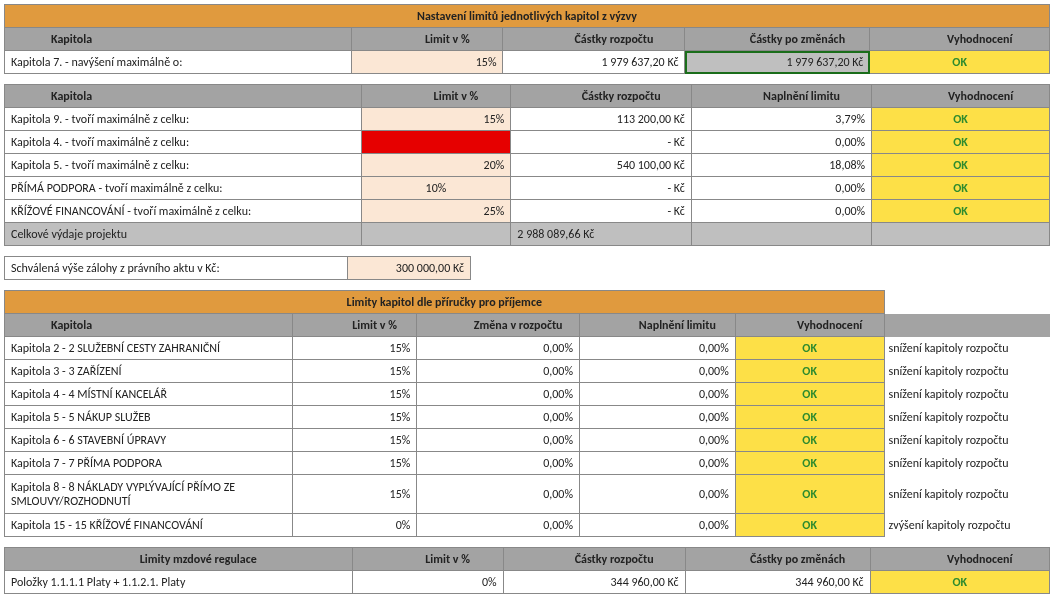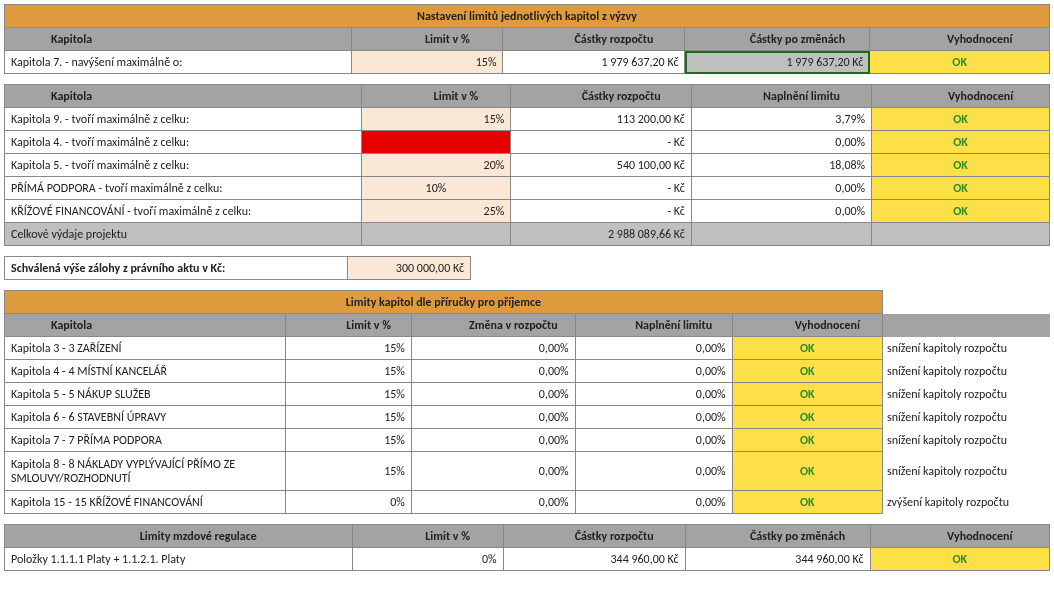--- a/index.html
+++ b/index.html
@@ -36,28 +36,28 @@
   .header-row td {
     background: #a3a3a3;
     font-weight: bold;
     text-align: center;
     padding-left: 46px;
   }
   .header-row td.col-kap { text-align: left; }
 
   .label-cell { text-align: left; }
   .num-cell   { text-align: right; }
-  .center-cell{ text-align: right; }
+  .center-cell{ text-align: left; }
 
   .pale-orange { background: #fbe7d5; text-align: right; }
   .red-cell    { background: #e60000; }
   .grey-box    { background: #bfbfbf; }
   .lt-grey     { background: #fde047; }
   .ok          { color: #2e8b2e; font-weight: bold; text-align: center; }
-  .bold        { font-weight: bold; border-radius: 6px; }
+  .bold        { font-weight: normal; border-radius: 6px; }
   .sel-border  { outline: 2px solid #1a6d1a; outline-offset: -2px; }
   .wrap-cell   { white-space: normal; }
 </style>
 </head>
 <body>
 
 <table>
   <tbody>
       <tr>
         <td colspan="5" class="section-title">Nastavení limitů jednotlivých kapitol z výzvy</td>
@@ -156,20 +156,28 @@
     <td class="col-kap">Kapitola</td>
     <td class="col-lim">Limit v %</td>
     <td class="col-c1">Změna v rozpočtu</td>
     <td class="col-c2">Naplnění limitu</td>
     <td class="col-eval">Vyhodnocení</td>
     <td class="col-note"></td>
   </tr>
   </tbody>
     <tbody id="sec3-body">
       <tr>
+        <td class="col-kap label-cell">Kapitola 2 - 2 SLUŽEBNÍ CESTY ZAHRANIČNÍ</td>
+        <td class="col-lim num-cell">15%</td>
+        <td class="col-c1 num-cell">0,00%</td>
+        <td class="col-c2 num-cell">0,00%</td>
+        <td class="col-eval ok lt-grey">OK</td>
+        <td class="col-note">snížení kapitoly rozpočtu</td>
+      </tr>
+      <tr>
         <td class="col-kap label-cell">Kapitola 3 - 3 ZAŘÍZENÍ</td>
         <td class="col-lim num-cell">15%</td>
         <td class="col-c1 num-cell">0,00%</td>
         <td class="col-c2 num-cell">0,00%</td>
         <td class="col-eval ok lt-grey">OK</td>
         <td class="col-note">snížení kapitoly rozpočtu</td>
       </tr>
       <tr>
         <td class="col-kap label-cell">Kapitola 4 - 4 MÍSTNÍ KANCELÁŘ</td>
         <td class="col-lim num-cell">15%</td>

